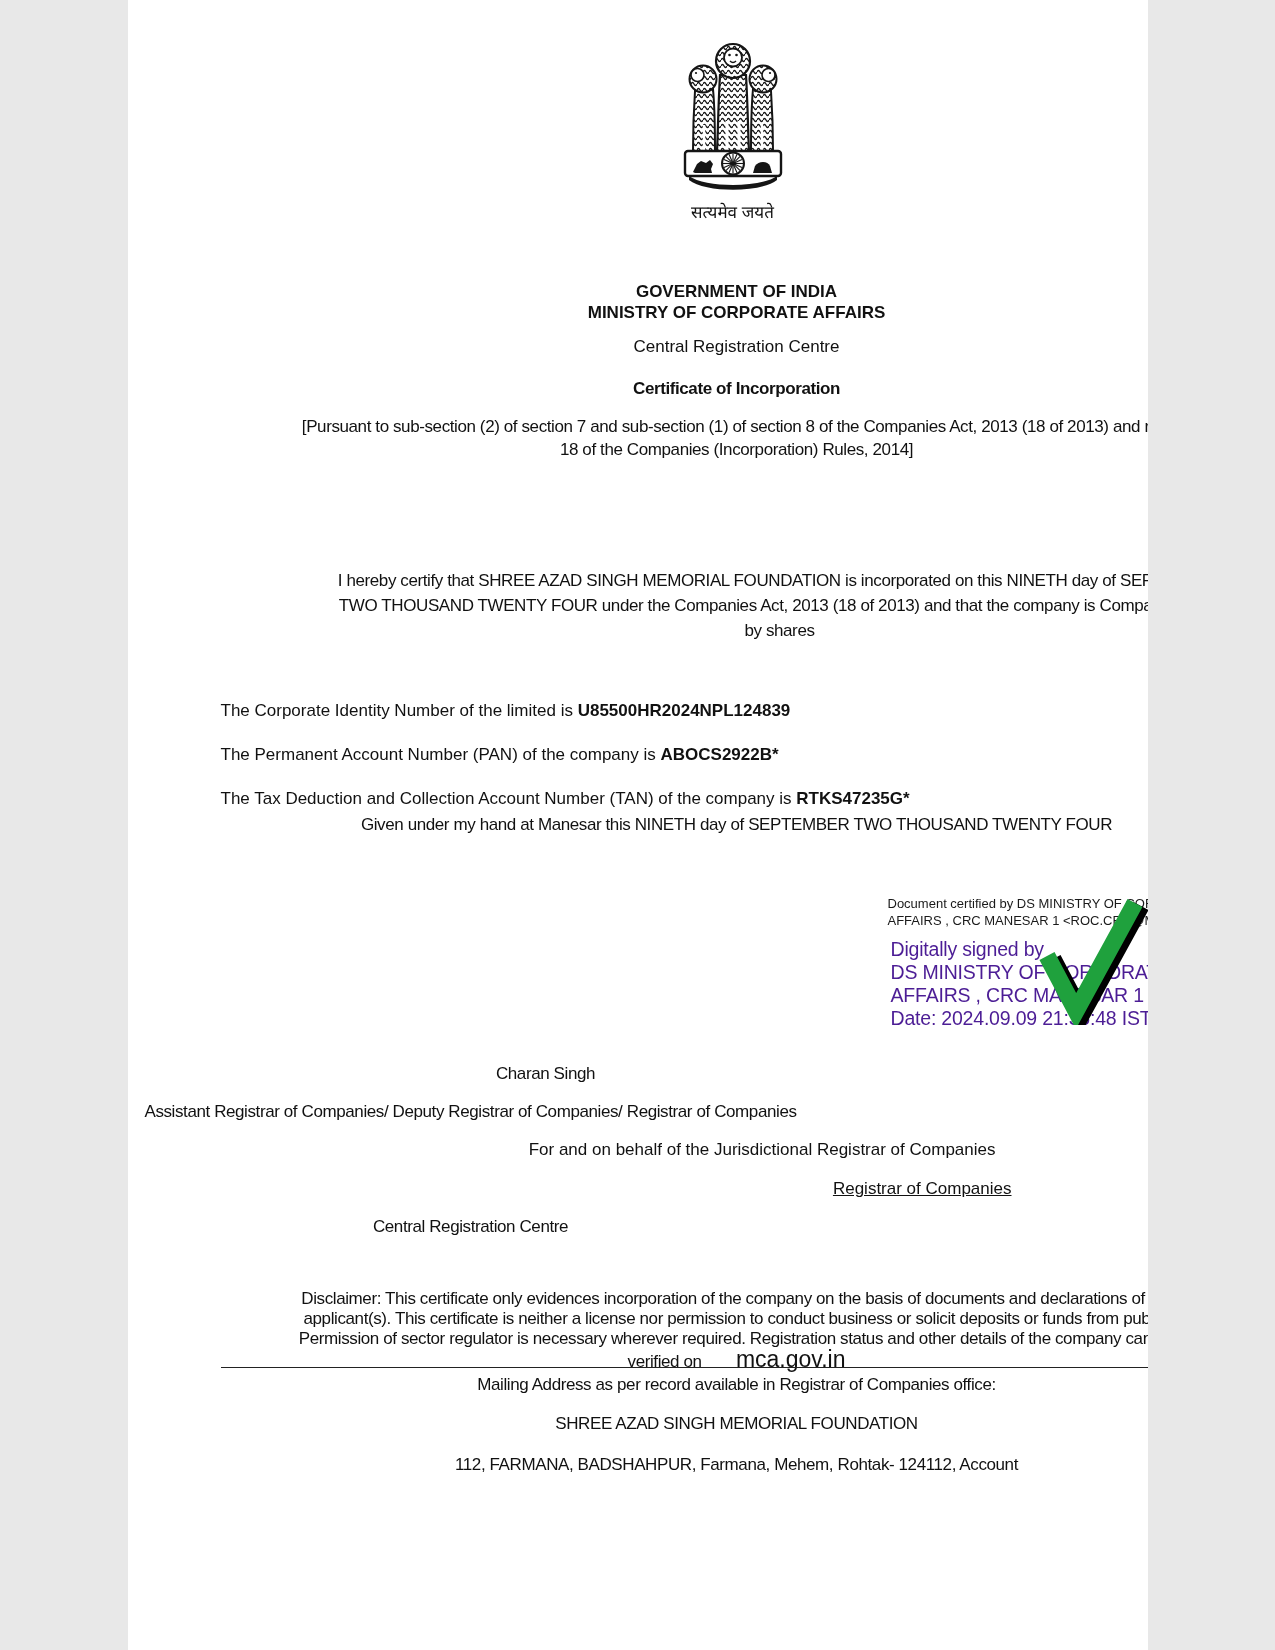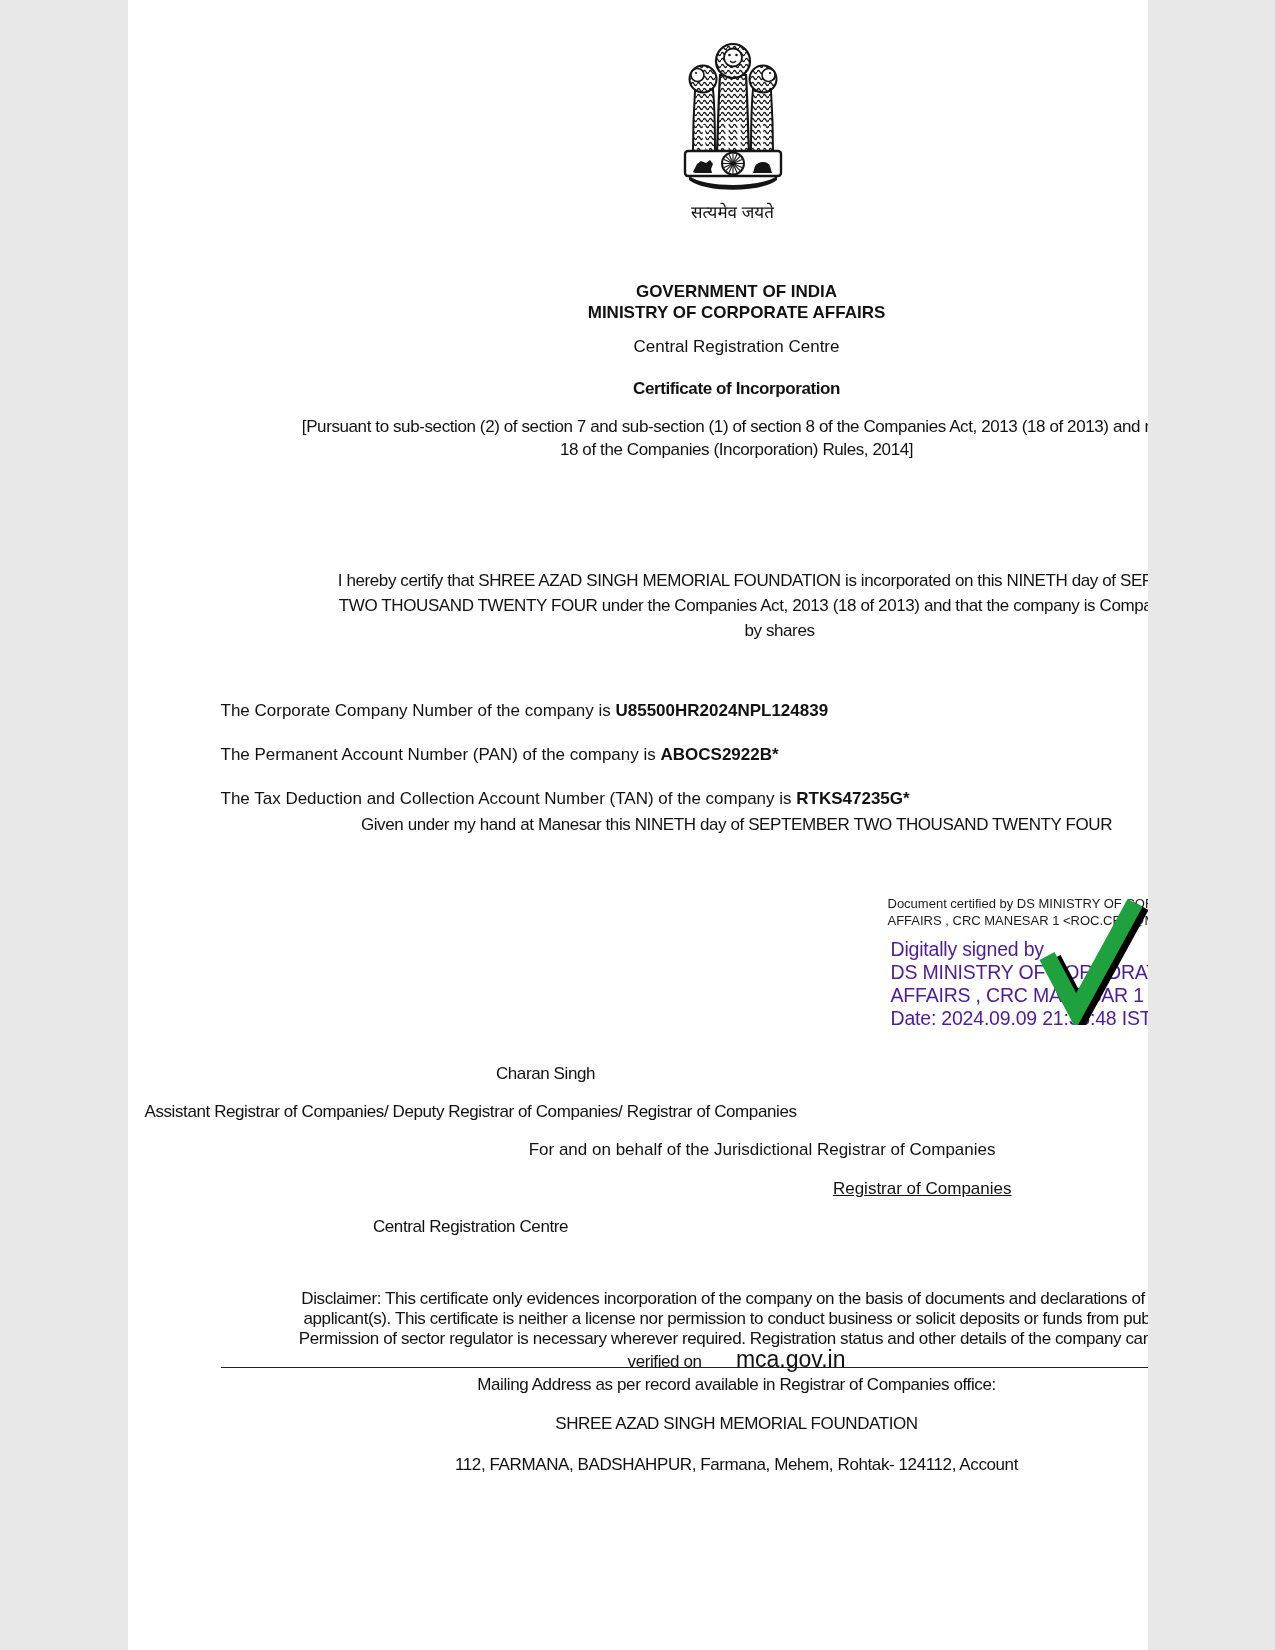--- a/index.html
+++ b/index.html
@@ -97,21 +97,21 @@
   <div class="abs center title body-col cond" style="top:379px;">Certificate of Incorporation</div>
 
   <div class="abs center body-col preline cond" style="top:415px;font-size:17px;line-height:23px;">[Pursuant to sub-section (2) of section 7 and sub-section (1) of section 8 of the Companies Act, 2013 (18 of 2013) and rule
 18 of the Companies (Incorporation) Rules, 2014]</div>
 
   <div class="abs body-col body-txt preline cond" style="top:568px;margin-left:43px;">I hereby certify that SHREE AZAD SINGH MEMORIAL FOUNDATION is incorporated on this  NINETH day of SEPTEMBER
 TWO THOUSAND TWENTY FOUR under the Companies Act, 2013 (18 of 2013) and that the company is Company limited
 by shares</div>
 
   <div class="abs body-col idline" style="top:701px;">
-    <span>The Corporate Company Number of the company is </span><span class="bold">U85500HR2024NPL124839</span>
+    <span>The Corporate Identity Number of the limited is </span><span class="bold">U85500HR2024NPL124839</span>
   </div>
   <div class="abs body-col idline" style="top:745px;">
     <span>The Permanent Account Number (PAN) of the company is </span><span class="bold">ABOCS2922B*</span>
   </div>
   <div class="abs body-col idline" style="top:789px;">
     <span>The Tax Deduction and Collection Account Number (TAN) of the company is </span><span class="bold">RTKS47235G*</span>
   </div>
 
   <div class="abs body-col idline cond" style="top:815px;">Given under my hand at Manesar this  NINETH day of SEPTEMBER  TWO THOUSAND TWENTY FOUR</div>
 

